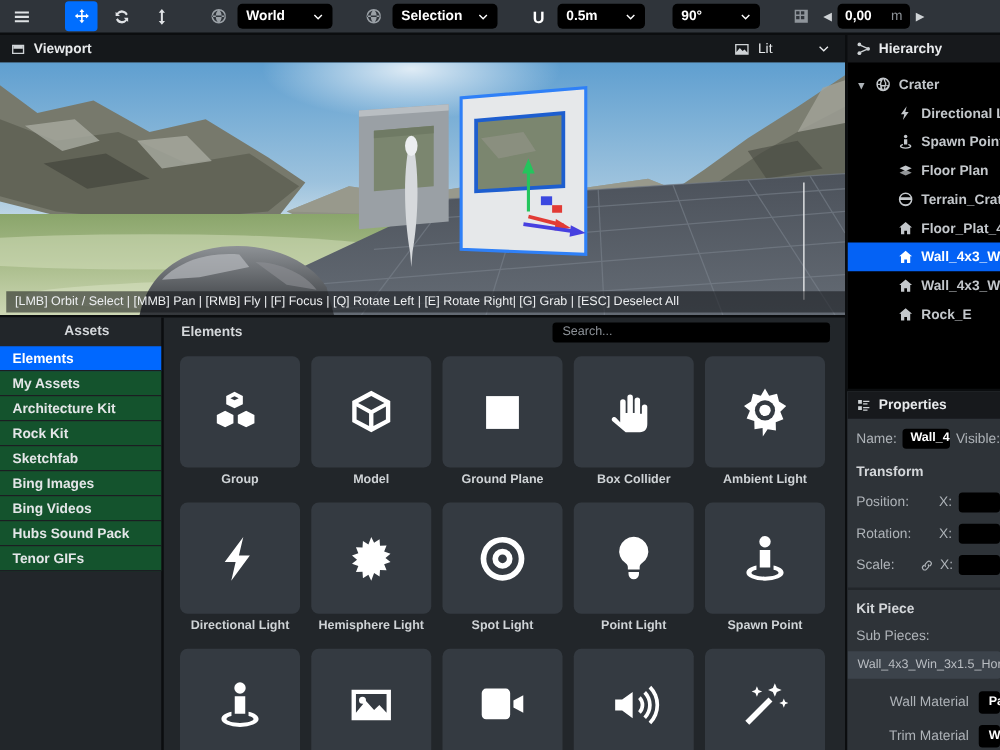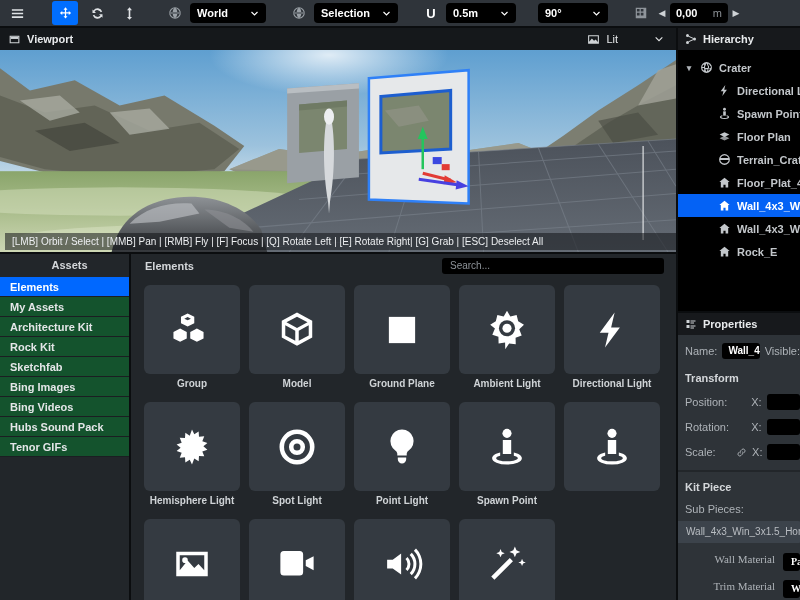--- a/index.html
+++ b/index.html
@@ -85,21 +85,21 @@
   .props-body { flex:1; padding:8px 0 0 7px; font-size:11px; color:#aeb3b8; overflow:hidden; }
   .prow { display:flex; align-items:center; margin-bottom:9px; gap:5px; white-space:nowrap; }
   .pinput { background:#000; border-radius:3px; color:#fff; font-weight:bold; font-size:10px;
     height:16px; line-height:16px; padding:0 6px; overflow:hidden; white-space:nowrap; }
   .name-input { width:44px; }
   .axis-input { width:40px; }
   .sect { color:#d4d7da; font-weight:bold; margin:13px 0 10px; }
   .pdivider { height:2px; background:#22262a; margin:10px -7px 9px; }
   .subpiece-bar { background:#3c434b; color:#b9bdc2; font-size:10px; height:22px; line-height:22px;
     padding:0 8px; margin:6px -1px 10px -7px; border-radius:0 3px 3px 0; white-space:nowrap; overflow:hidden; }
-  .mat-row { display:flex; align-items:flex-start; margin-bottom:9px;font-family:Liberation Serif, serif; }
+  .mat-row { display:flex; align-items:center; margin-bottom:9px; }
   .mat-label { width:98px; text-align:right; padding-right:8px; flex:0 0 98px; }
   .mat-val { background:#000; border-radius:3px; color:#fff; font-weight:bold; font-size:10px; height:18px;
     line-height:18px; padding:0 8px; flex:1; white-space:nowrap; overflow:hidden; }
   .link-ico svg { width:11px; height:11px; stroke:#aeb3b8; fill:none; stroke-width:2; }
 </style>
 </head>
 <body>
 
 <div class="app">
 
@@ -356,20 +356,28 @@
                 <div class="tile-box">
                   <svg class="" viewBox="0 0 24 24" fill="currentColor" stroke="none">
                     <rect x="4.5" y="4.5" width="15" height="15"></rect>
                   </svg>
                 </div>
                 <div class="tile-label">Ground Plane</div>
               </div>
               <div class="tile">
                 <div class="tile-box">
                   <svg class="" viewBox="0 0 24 24" fill="currentColor" stroke="none">
+                    <path d="M8.3 21h6.5c2.2 0 3.4-1.3 3.4-3.7V9.6a1.25 1.25 0 0 0-2.5 0v3h-.8V6.4a1.25 1.25 0 0 0-2.5 0v5.8h-.8V5a1.25 1.25 0 0 0-2.5 0v7.2h-.8V7.2a1.25 1.25 0 0 0-2.5 0v9.2L4 14.5c-1-1.1-2.7.2-1.8 1.4z"></path>
+                  </svg>
+                </div>
+                <div class="tile-label">Box Collider</div>
+              </div>
+              <div class="tile">
+                <div class="tile-box">
+                  <svg class="" viewBox="0 0 24 24" fill="currentColor" stroke="none">
                     <path d="M12 2l1.9 3.3 3.6-.9.9 3.6L21.7 10 19 12.6l1.4 3.5-3.5 1.3.1 3.8-3.8-.5L11 24l-.1-3.9-3.7.6-.1-3.8-3.5-1.2 1.5-3.5L2.4 10l3.2-2 .9-3.6 3.6.9z" transform="translate(0,-1)"></path>
                     <circle cx="12" cy="11" r="4.6" fill="#343a41"></circle>
                     <circle cx="12" cy="11" r="2.6"></circle>
                   </svg>
                 </div>
                 <div class="tile-label">Ambient Light</div>
               </div>
               <div class="tile">
                 <div class="tile-box">
                   <svg class="" viewBox="0 0 24 24" fill="currentColor" stroke="none">

